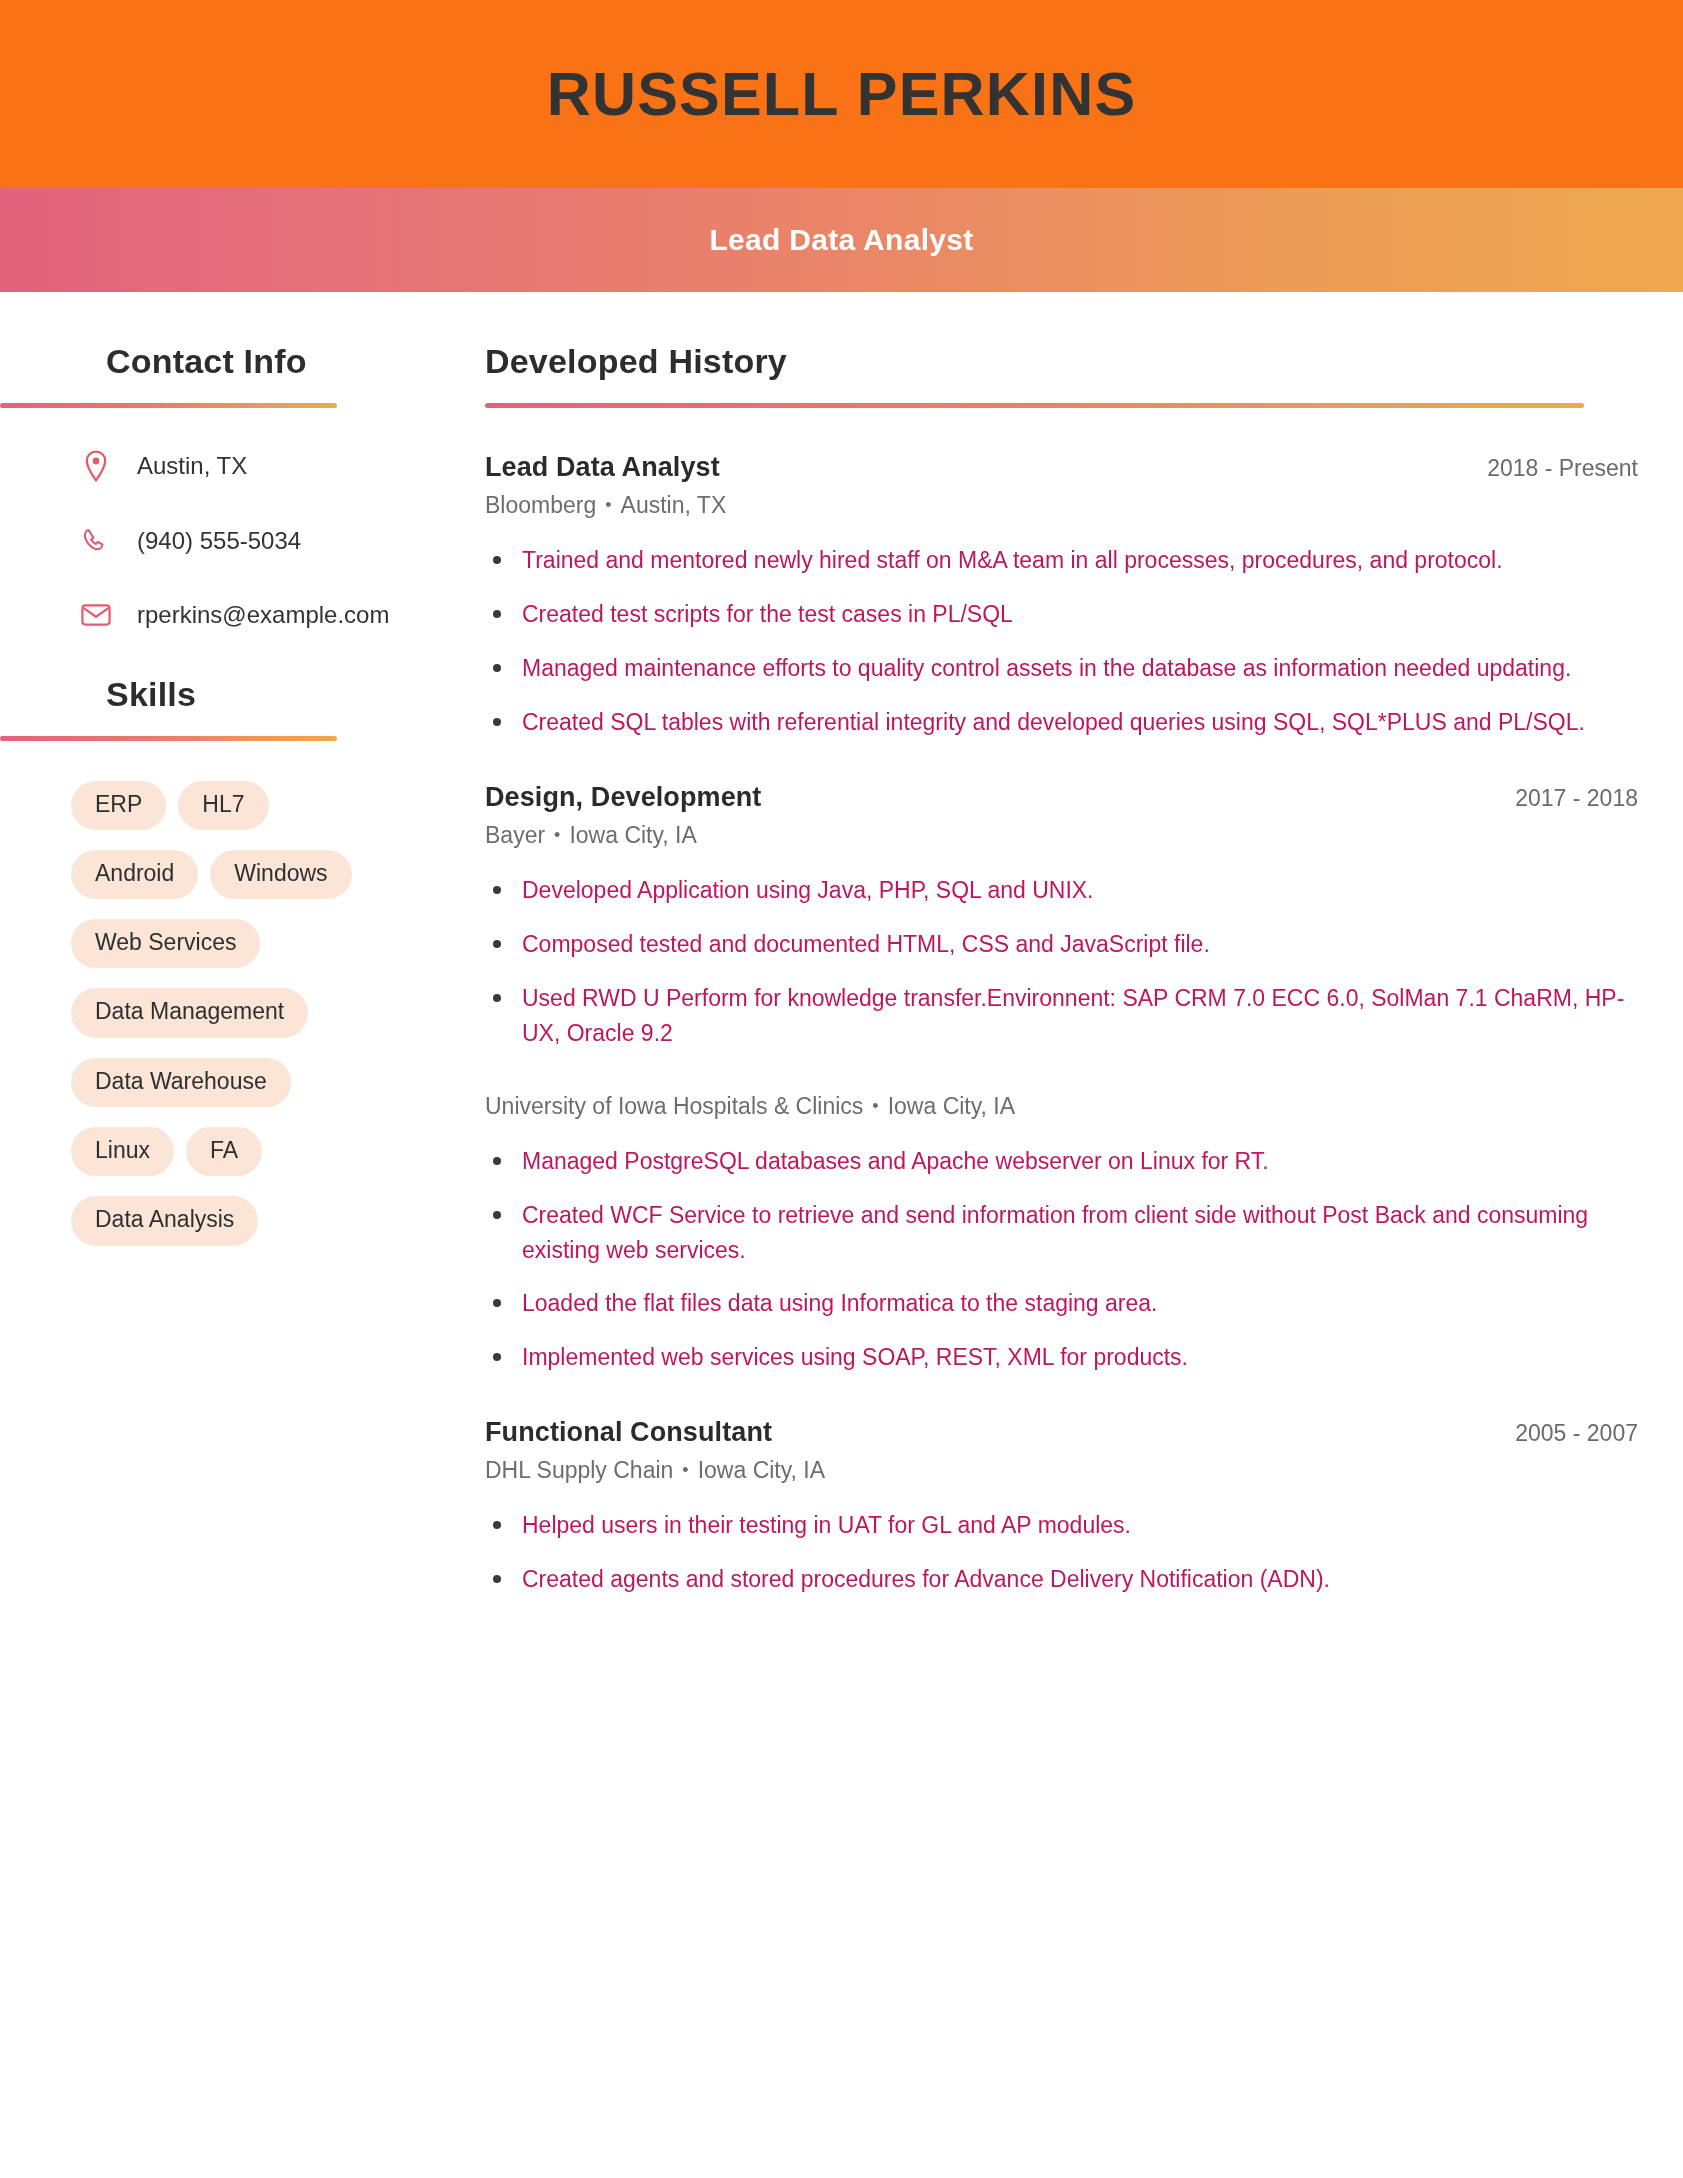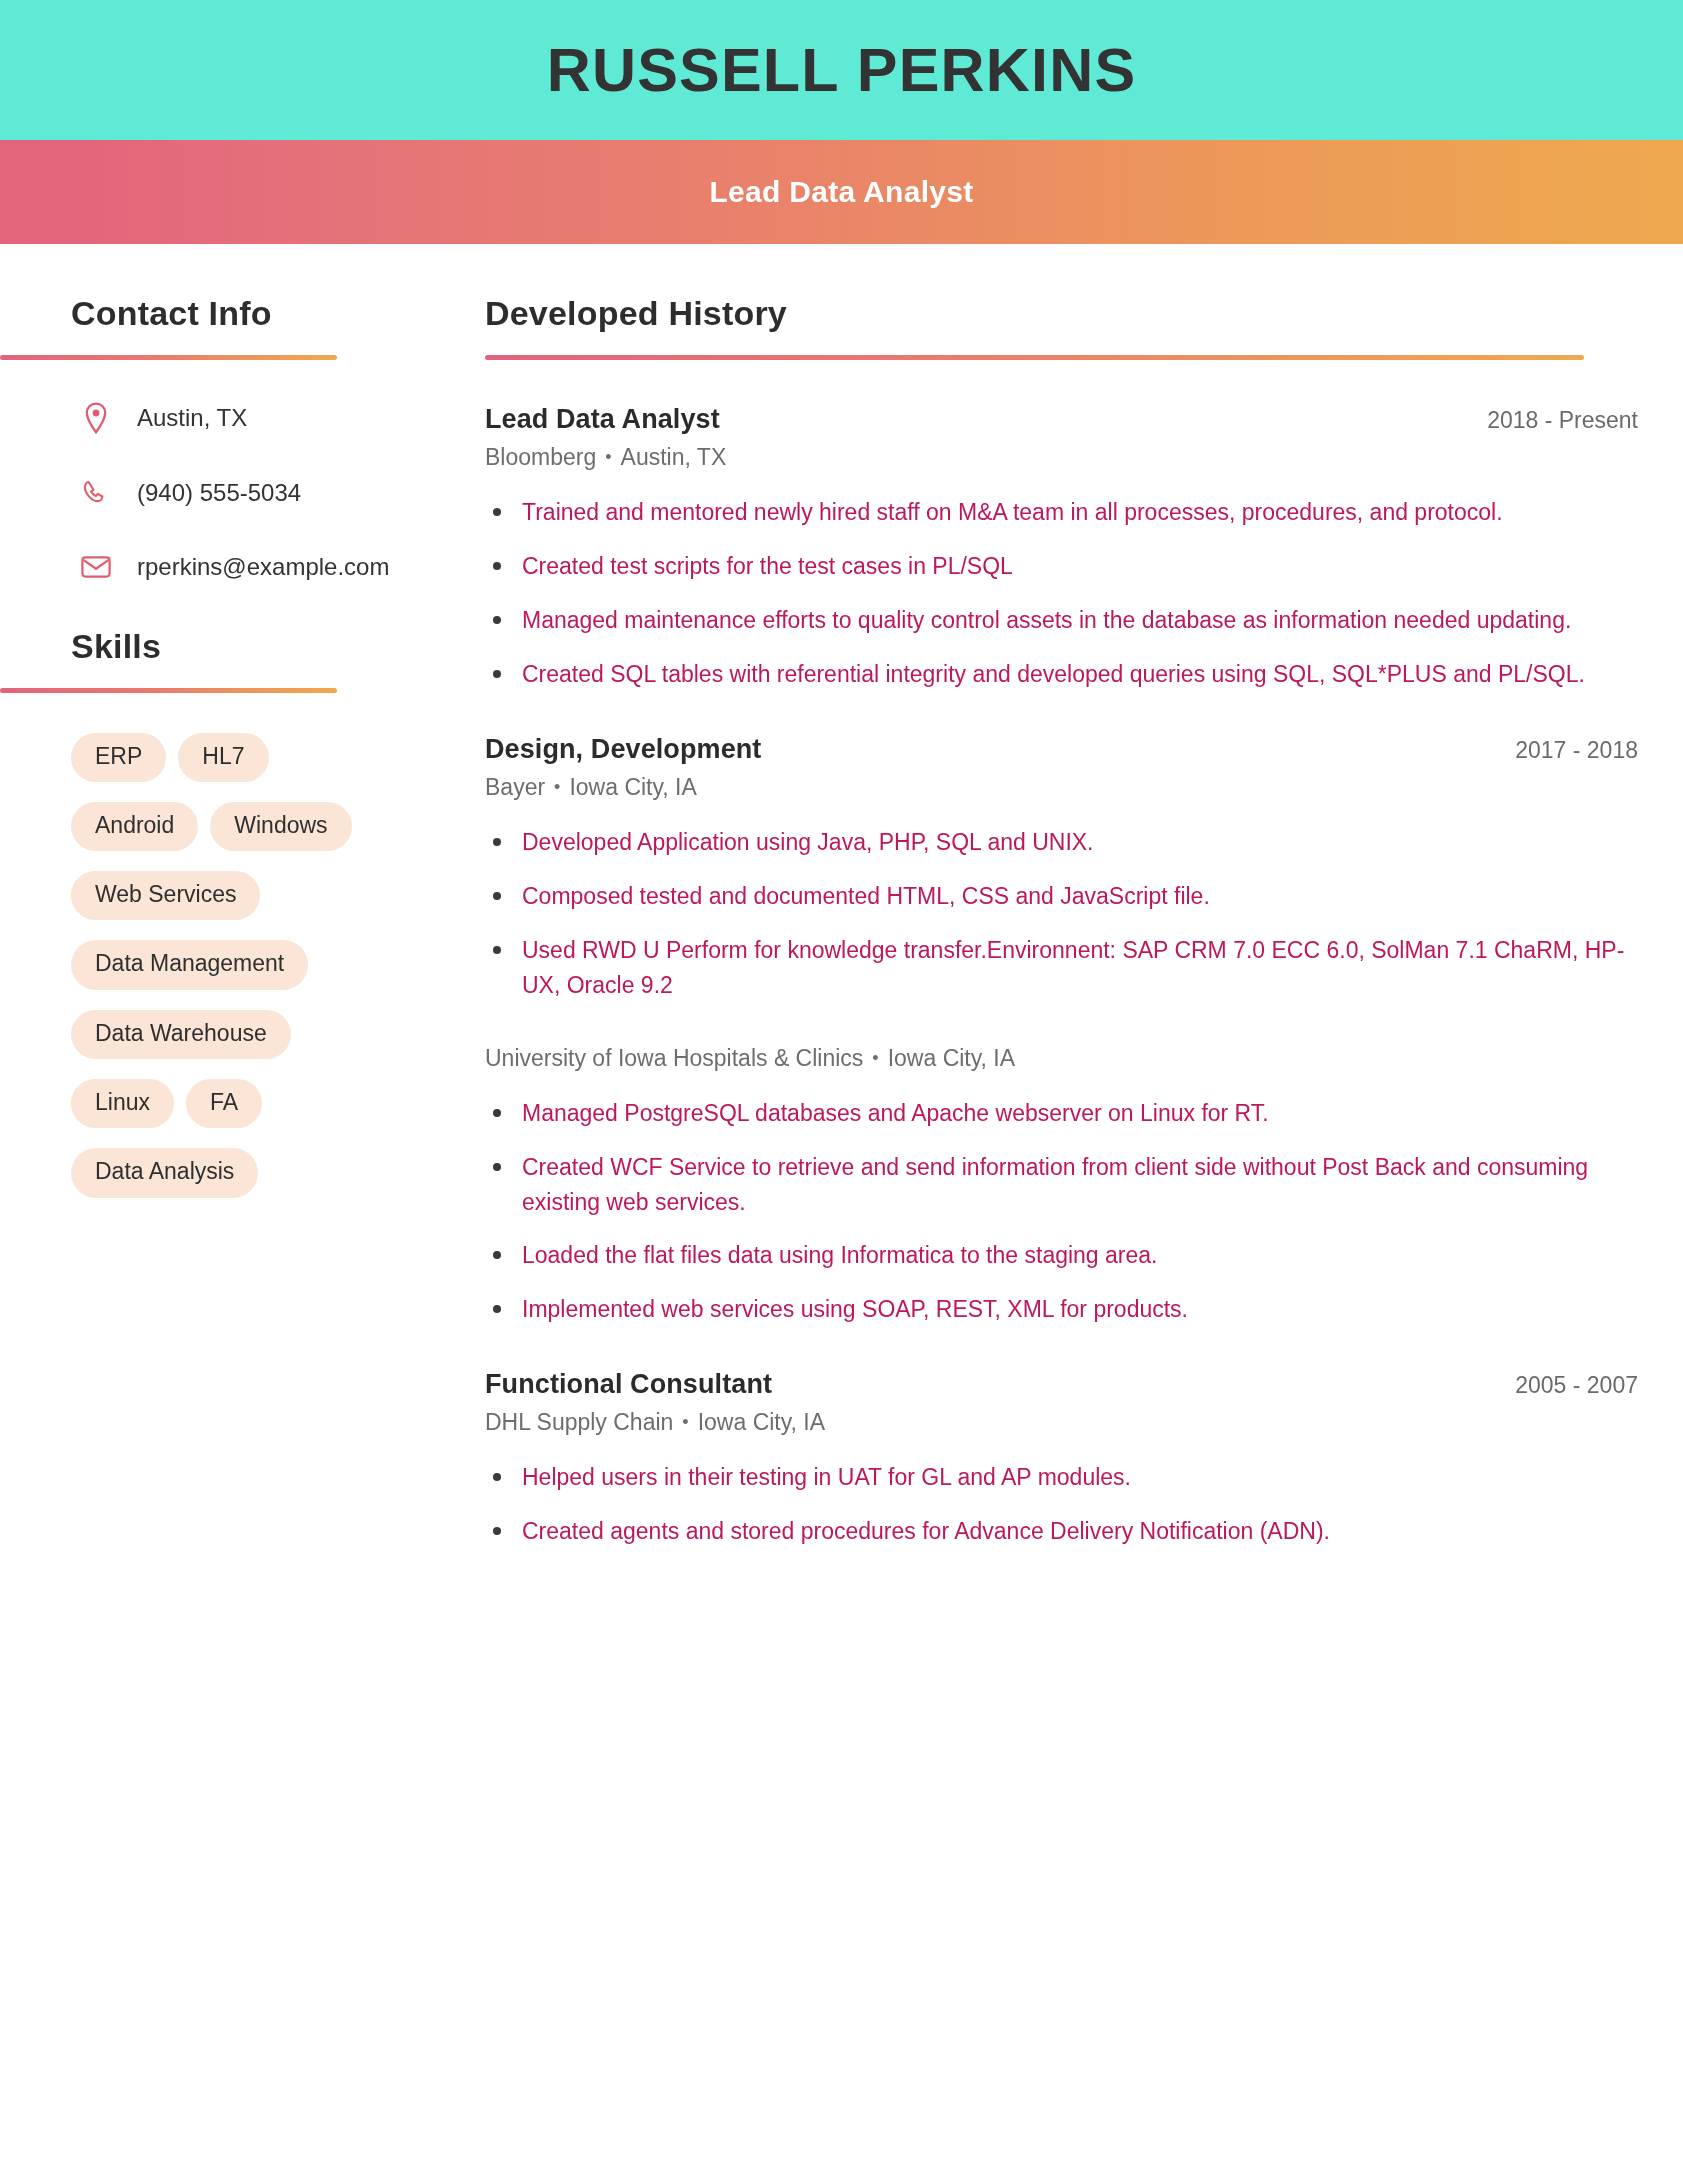--- a/index.html
+++ b/index.html
@@ -15,25 +15,25 @@
   .page {
     position: relative;
     width: 1683px;
     height: 2178px;
     background: #ffffff;
     overflow: hidden;
   }
 
   
   .header-name-area {
-    height: 140px;
+    height: 188px;
     display: flex;
     align-items: center;
     justify-content: center;
-    background: #5eead4;
+    background: #f97316;
   }
 
   .full-name {
     font-size: 61px;
     font-weight: 700;
     letter-spacing: 1.2px;
     color: #333333;
     text-align: center;
     line-height: 1;
   }
@@ -72,21 +72,21 @@
   }
 
   
   .section-heading {
     font-size: 34px;
     font-weight: 700;
     color: #2d2d2d;
     letter-spacing: 0.2px;
   }
 
-  .left-heading { padding-left: 71px; }
+  .left-heading { padding-left: 106px; }
 
   .rule {
     height: 5px;
     border-radius: 3px;
     margin-top: 22px;
   }
 
   .rule-left {
     width: 337px;
     margin-left: 0;

